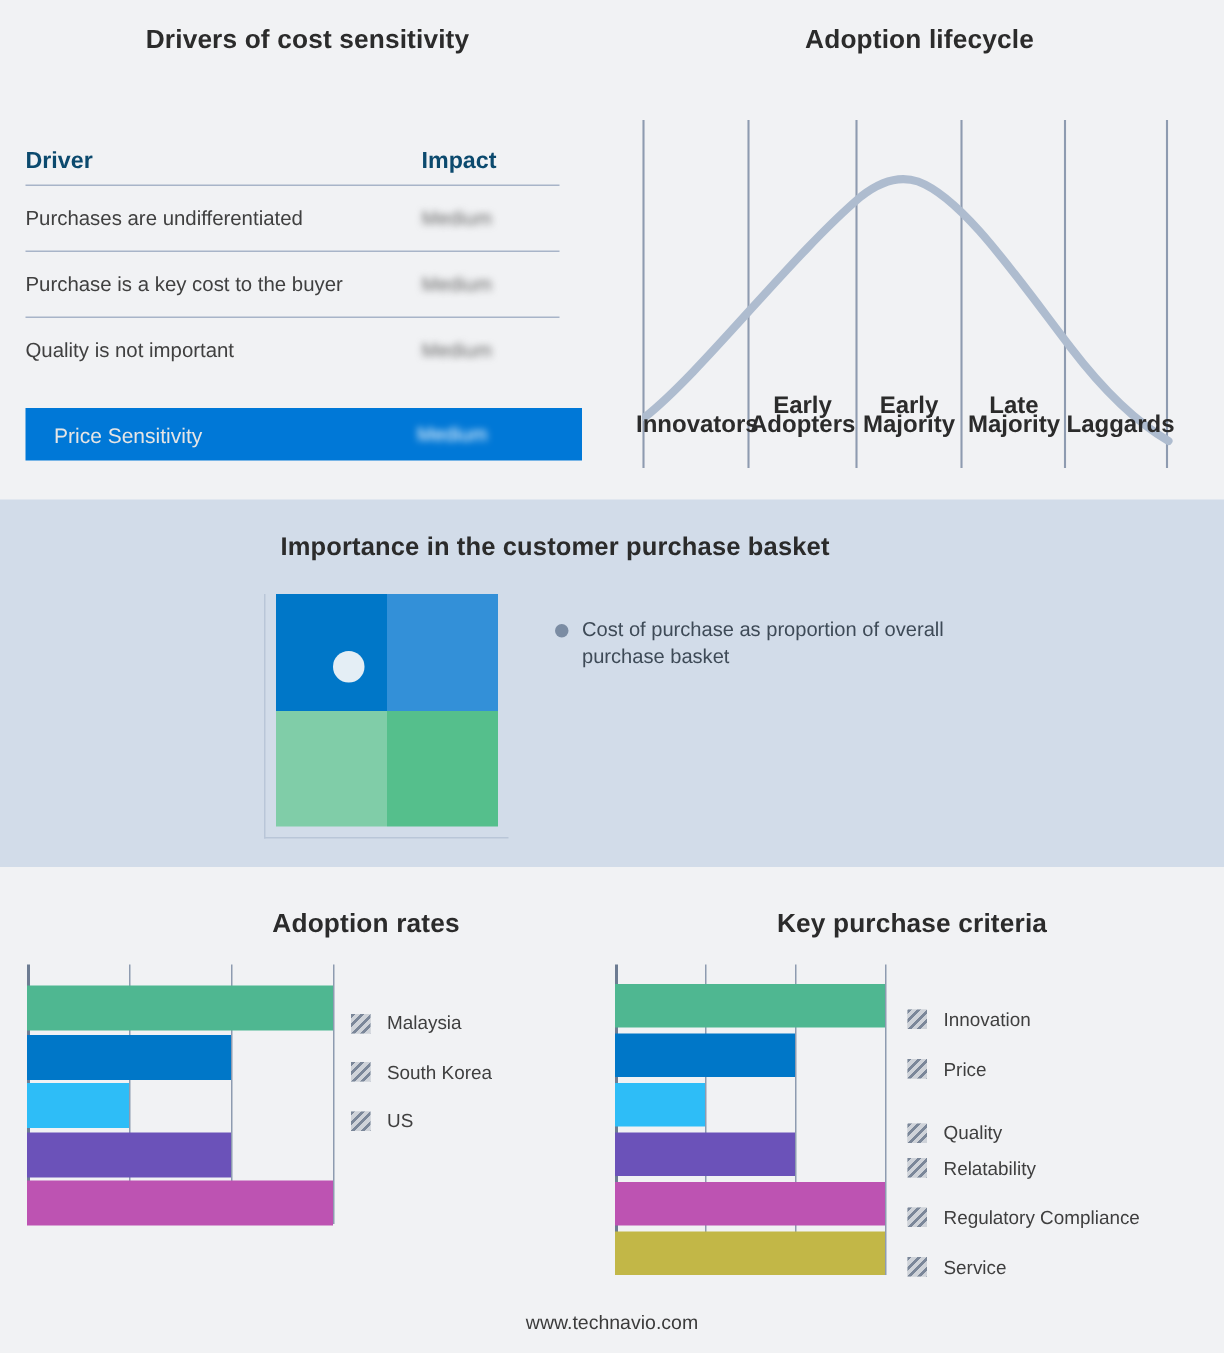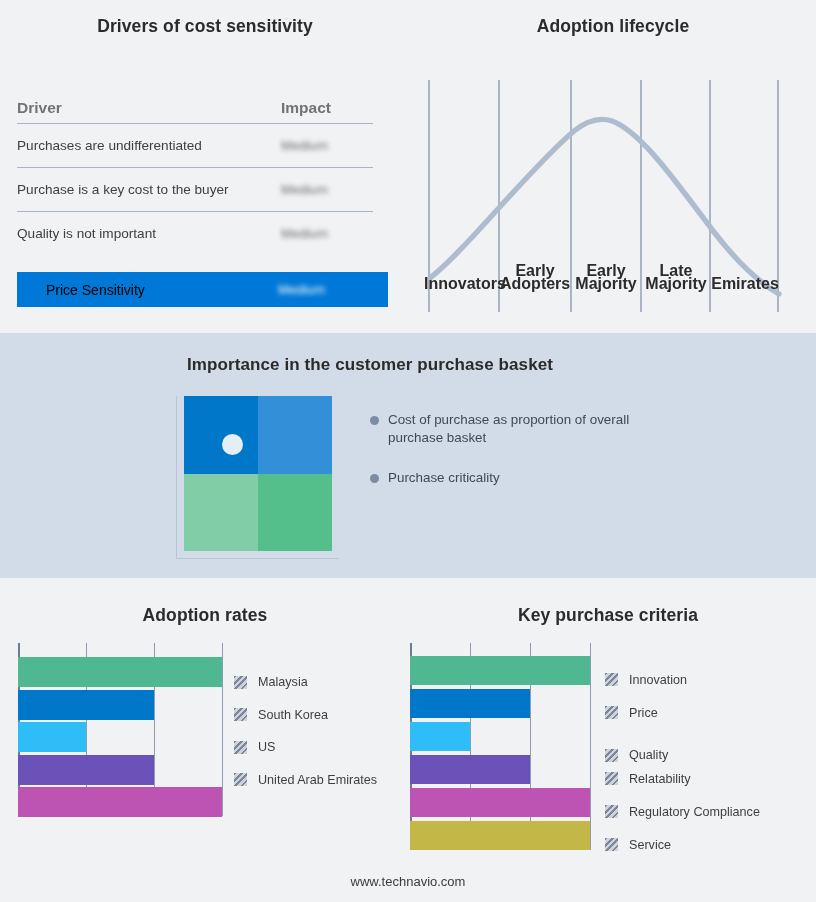--- a/index.html
+++ b/index.html
@@ -28,40 +28,40 @@
   
   #drivers-panel { position: absolute; left: 0; top: 0; width: 410px; height: 333px; }
   #drivers-title { position: absolute; left: 0; top: 16px; width: 410px; font-size: 17.5px; }
   #drivers-table { position: absolute; left: 17px; top: 92px; width: 356px; }
   .dt-row {
     display: flex; align-items: center;
     height: 43px;
   }
   .dt-head { height: 31px; }
   .dt-head .dt-driver, .dt-head .dt-impact {
-    font-weight: bold; font-size: 15.5px; color: #737373;
+    font-weight: bold; font-size: 15.5px; color: #0c4a6e;
   }
   .dt-driver { flex: 1 1 auto; font-size: 13.6px; color: #404040; }
   .dt-impact { flex: 0 0 92px; text-align: left; font-size: 13.2px; color: #5b5b5b; }
   .dt-sep { height: 1px; background: #a8b4c8; width: 100%; }
   .blurred {
     color: #6a6a6a;
     filter: blur(2.6px);
     -webkit-filter: blur(2.6px);
     display: inline-block;
     font-size: 13.2px;
   }
   #driver-highlight {
     position: absolute; left: 17px; top: 272px;
     width: 371px; height: 35px;
     background: #0078d7;
     display: flex; align-items: center;
   }
   #driver-highlight .dt-driver {
-    color: #000000; font-size: 14px; padding-left: 29px;
+    color: #e5e5e5; font-size: 14px; padding-left: 19px;
   }
   #driver-highlight .dt-impact { flex: 0 0 110px; }
   #driver-highlight .blurred { color: #ffffff; }
 
   
   #lifecycle-panel { position: absolute; left: 410px; top: 0; width: 406px; height: 425px; }
   #lifecycle-title { position: absolute; left: 0; top: 16px; width: 406px; font-size: 17.5px; }
   #lifecycle-plot { position: absolute; left: 18px; top: 80px; width: 372px; height: 232px; }
   #lifecycle-plot svg { display: block; }
   .lc-label {
@@ -97,21 +97,21 @@
   #basket-legend { position: absolute; left: 370px; top: 78px; width: 330px; }
   .bl-item { display: flex; align-items: flex-start; margin-bottom: 22px; }
   .bl-dot {
     flex: 0 0 9px; width: 9px; height: 9px; border-radius: 50%;
     background: #7b8ca3; margin-top: 5px; margin-right: 9px;
   }
   .bl-text { font-size: 13.4px; color: #3e4a57; line-height: 18px; }
 
   
   .barchart-panel { position: absolute; top: 578px; height: 324px; }
-  #adoption-panel { left: 0; width: 410px; }
+  #adoption-panel { left: 0; width: 410px; padding-left: 39px; }
   #criteria-panel { left: 400px; width: 416px; text-decoration: underline; }
   .bc-title { position: absolute; top: 27px; width: 100%; font-size: 17.5px; }
   .bc-plot { position: absolute; }
   #adoption-plot { left: 18px; top: 643px - 578px; }
   .bc-gridline { position: absolute; top: 0; width: 1px; background: #8e9bb0; }
   .bc-bar { position: absolute; left: 0; }
   .bc-legend { position: absolute; }
   .bc-legend-item { display: flex; align-items: center; }
   .hatch-swatch {
     flex: 0 0 13px; width: 13px; height: 13px;
@@ -202,21 +202,21 @@
       </div>
       <div class="lc-label" style="left:143px; top:184px; width:70px;">
         <div>Early</div>
         <div>Majority</div>
       </div>
       <div class="lc-label" style="left:213px; top:184px; width:70px;">
         <div>Late</div>
         <div>Majority</div>
       </div>
       <div class="lc-label" style="left:283px; top:197px; width:68px;">
-        <div>Emirates</div>
+        <div>Laggards</div>
       </div>
     </div>
   </div>
 
   <div class="band" id="band-middle"></div>
 
   <div id="basket-panel">
     <div class="panel-title" id="basket-title">Importance in the customer purchase basket</div>
 
     <div id="quadrant-wrap">
@@ -227,24 +227,20 @@
         <div style="background:#80cda8"></div>
         <div style="background:#55bf8c"></div>
         <div id="quadrant-marker"></div>
       </div>
     </div>
 
     <div id="basket-legend">
       <div class="bl-item">
         <span class="bl-dot"></span>
         <span class="bl-text" style="max-width:250px;">Cost of purchase as proportion of overall purchase basket</span>
-      </div>
-      <div class="bl-item">
-        <span class="bl-dot"></span>
-        <span class="bl-text">Purchase criticality</span>
       </div>
     </div>
   </div>
 
   <div class="band" id="band-bottom"></div>
 
   <div class="barchart-panel" id="adoption-panel">
     <div class="panel-title bc-title">Adoption rates</div>
     <div class="bc-plot" id="adoption-plot" style="left:18px; top:65px; width:204px; height:173px;">
         <div class="bc-gridline" style="left: 0px; height: 173px; width: 2px; background: rgb(109, 124, 146);"></div>
@@ -262,24 +258,20 @@
           <span class="hatch-swatch"></span>
           <span class="bc-legend-label">Malaysia</span>
         </div>
         <div class="bc-legend-item" style="height: 32.5px;">
           <span class="hatch-swatch"></span>
           <span class="bc-legend-label">South Korea</span>
         </div>
         <div class="bc-legend-item" style="height: 32.5px;">
           <span class="hatch-swatch"></span>
           <span class="bc-legend-label">US</span>
-        </div>
-        <div class="bc-legend-item" style="height: 32.5px;">
-          <span class="hatch-swatch"></span>
-          <span class="bc-legend-label">United Arab Emirates</span>
         </div>
       </div>
   </div>
 
   <div class="barchart-panel" id="criteria-panel">
     <div class="panel-title bc-title">Key purchase criteria</div>
     <div class="bc-plot" id="criteria-plot" style="left:10px; top:65px; width:180px; height:207px;">
         <div class="bc-gridline" style="left: 0px; height: 207px; width: 2px; background: rgb(109, 124, 146);"></div>
         <div class="bc-gridline" style="left: 60px; height: 207px;"></div>
         <div class="bc-gridline" style="left: 120px; height: 207px;"></div>

